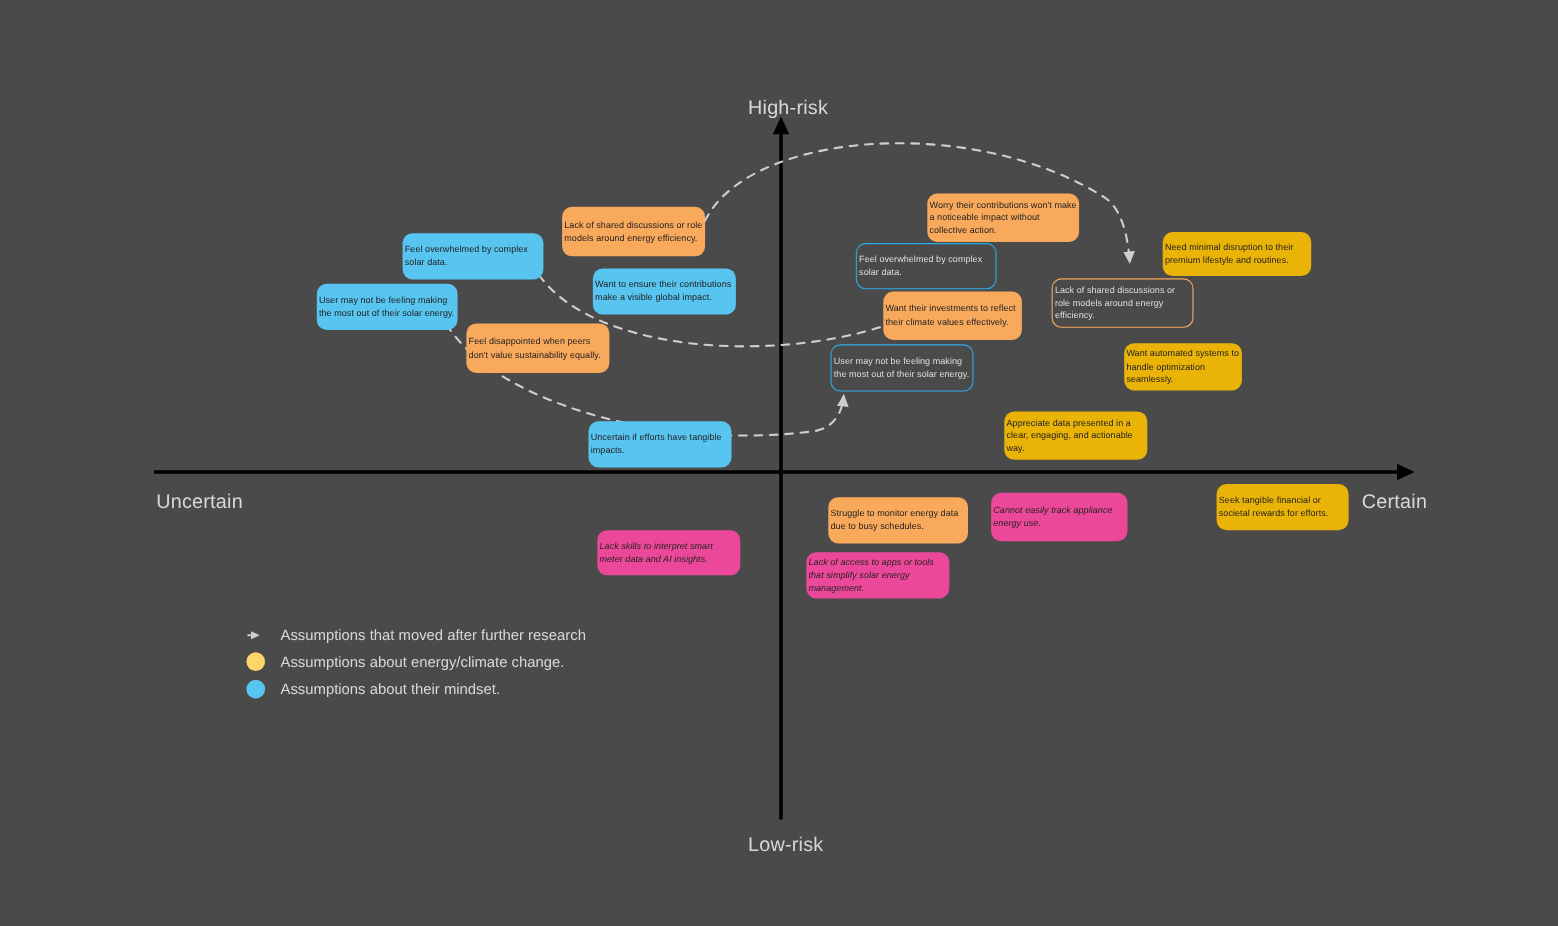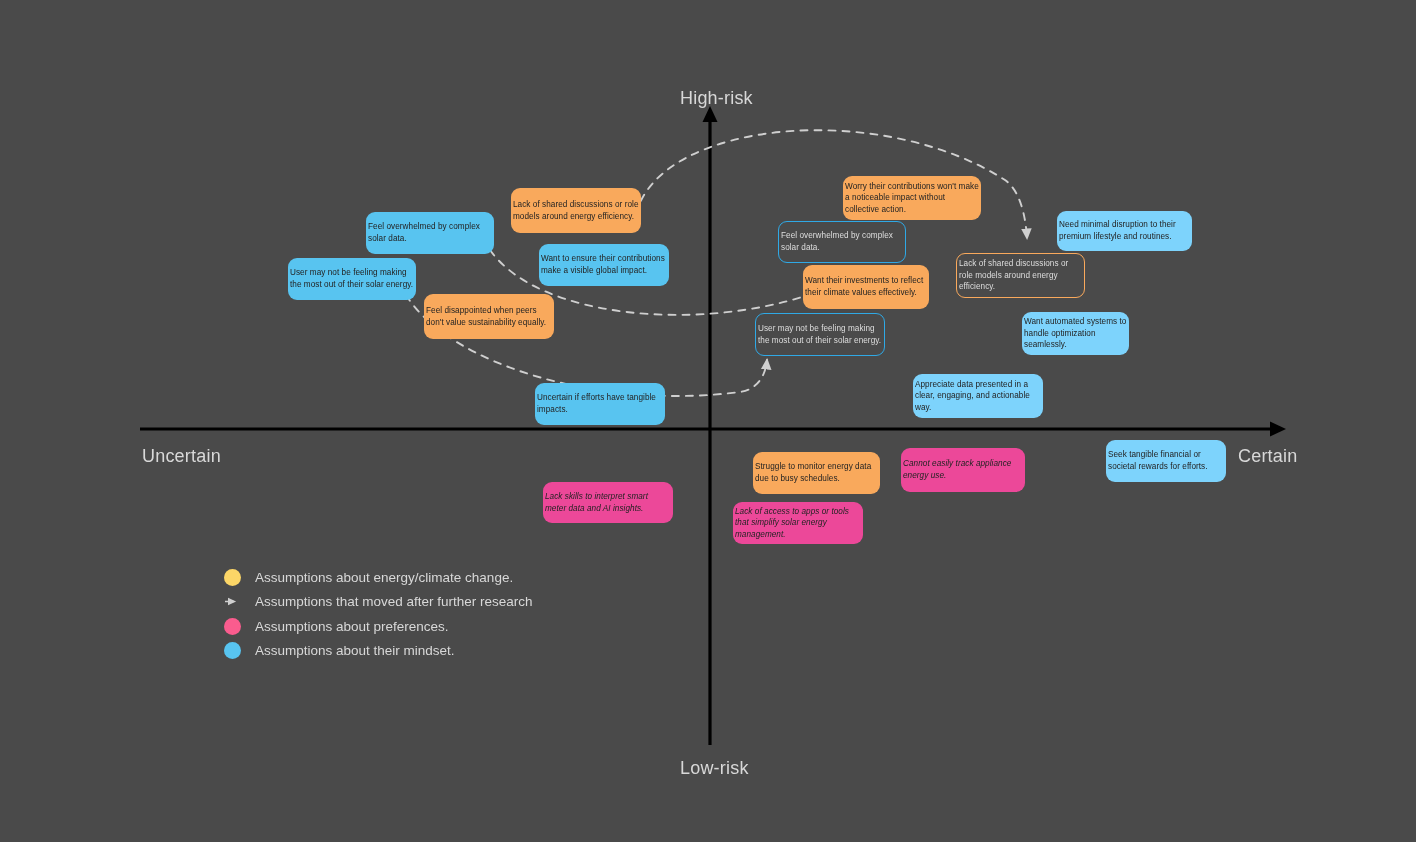--- a/index.html
+++ b/index.html
@@ -39,21 +39,21 @@
     line-height:1.42;
     color:#232323;
     letter-spacing:.05px;
     display:flex;
     align-items:center;
     word-break:normal;
   }
   .card span{display:block;}
   .card.yellow{background:#ec4899;font-style:italic;}
   .card.orange{background:#f9a95c;}
-  .card.pink  {background:#7dd3fc;}
+  .card.pink  {background:#eab308;}
   .card.blue  {background:#58c4f0;}
 
   .card.outline{
     background:transparent;
     border:1.6px solid transparent;
     color:#dedede;
   }
   .card.outline.orange{border-color:#f9a95c;}
   .card.outline.blue  {border-color:#2fa9e6;}
 
@@ -165,37 +165,33 @@
       <div class="card yellow" style="left: 733px; top: 502px; width: 130px; height: 42px;">
         <span>Lack of access to apps or tools that simplify solar energy management.</span>
       </div>
       <div class="card yellow" style="left: 543px; top: 482px; width: 130px; height: 41px;">
         <span>Lack skills to interpret smart meter data and AI insights.</span>
       </div>
     </div>
 
   <div id="legend">
       <div class="legend-row">
-        <span class="legend-swatch" style="background: rgb(252, 214, 103);"></span>
-        <span class="legend-text">Assumptions about energy/climate change.</span>
-      </div>
-      <div class="legend-row">
         <span class="legend-arrow"><svg width="17" height="17" viewBox="0 0 17 17">
             <defs>
               <marker id="lgArrow" markerWidth="6" markerHeight="6" refX="4.5" refY="3" orient="auto">
                 <path d="M0,0.6 L5.2,3 L0,5.4 z" fill="#cfcfcf"></path>
               </marker>
             </defs>
             <line x1="1" y1="8.5" x2="11" y2="8.5" stroke="#cfcfcf" stroke-width="1.6" stroke-dasharray="3 2.6" marker-end="url(#lgArrow)"></line>
           </svg></span>
         <span class="legend-text">Assumptions that moved after further research</span>
       </div>
       <div class="legend-row">
-        <span class="legend-swatch" style="background: rgb(250, 92, 142);"></span>
-        <span class="legend-text">Assumptions about preferences.</span>
+        <span class="legend-swatch" style="background: rgb(252, 214, 103);"></span>
+        <span class="legend-text">Assumptions about energy/climate change.</span>
       </div>
       <div class="legend-row">
         <span class="legend-swatch" style="background: rgb(88, 196, 240);"></span>
         <span class="legend-text">Assumptions about their mindset.</span>
       </div>
     </div>
 
 </div>
 
 </body></html>

